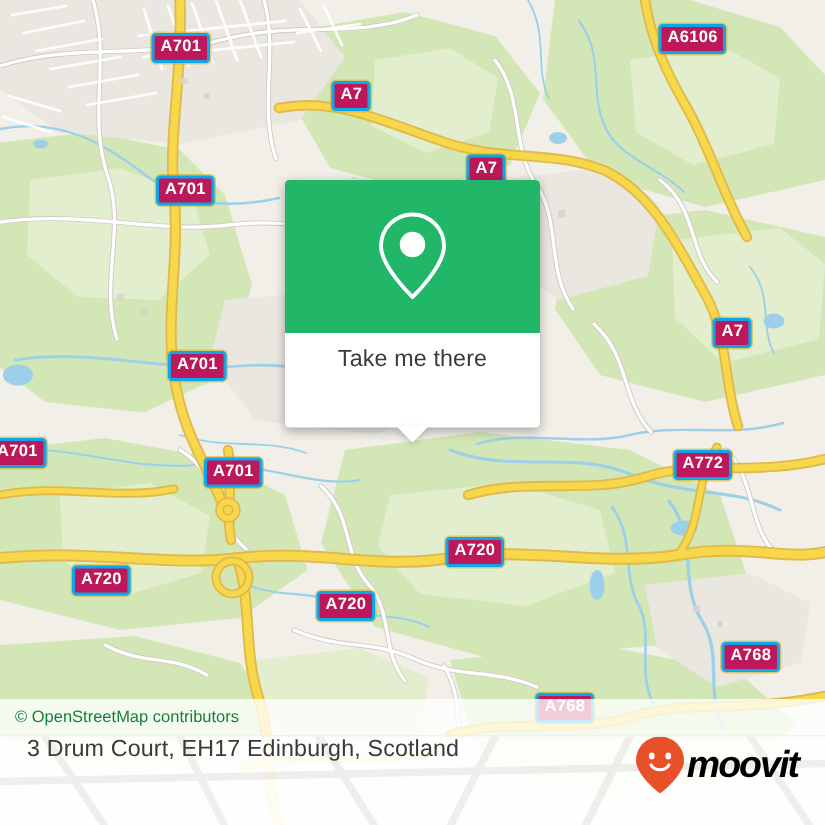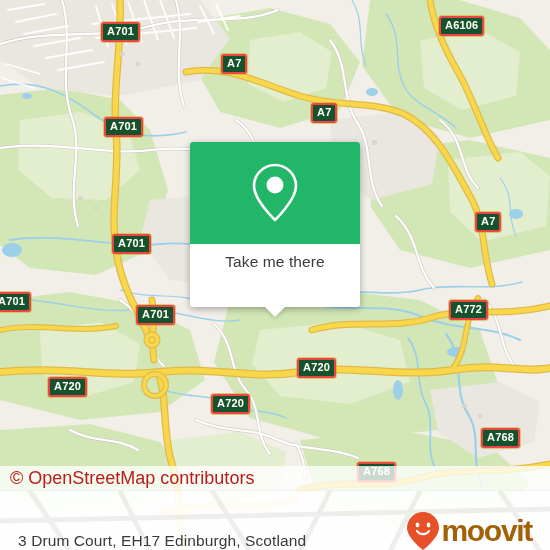--- a/index.html
+++ b/index.html
@@ -10,38 +10,38 @@
   }
   #root { position: relative; width: 550px; height: 550px; overflow: hidden; }
 
   
   .map { position: absolute; left: 0; top: 0; width: 550px; height: 550px; background: #f2efe9; }
   .map svg { display: block; }
 
   
   .shield {
     position: absolute;
-    background: #14532d;
-    border: 2px solid #ef4444;
+    background: #be185d;
+    border: 2px solid #0ea5e9;
     border-radius: 3px;
     color: #ffffff;
     font-weight: bold;
     font-size: 11px;
     line-height: 13px;
     padding: 1px 4px 2px 4px;
     letter-spacing: 0.2px;
     text-shadow: 0 0 1px rgba(120,100,0,.35);
     white-space: nowrap;
     box-shadow: 0 0 0 1px rgba(200,170,40,.55);
   }
 
   
   .card {
     position: absolute;
-    left: 190px; top: 142px;
+    left: 190px; top: 120px;
     width: 170px; height: 165px;
     background: #ffffff;
     border-radius: 3px;
     box-shadow: 0 2px 7px rgba(0,0,0,.32);
     overflow: visible;
   }
   .card-green {
     height: 102px; width: 100%;
     background: #22b768;
     border-radius: 3px 3px 0 0;
@@ -66,43 +66,43 @@
     filter: drop-shadow(0 2px 2px rgba(0,0,0,.16));
   }
 
   
   .attrib {
     position: absolute; left: 0; top: 466px;
     width: 550px; height: 24px;
     background: rgba(255,255,255,.78);
     display: flex; align-items: center;
     padding-left: 10px;
-    font-size: 18px; color: #b91c1c;
+    font-size: 11px; color: #15803d;
   }
 
   
   .footer {
     position: absolute; left: 0; top: 490px;
     width: 550px; height: 60px;
     background: rgba(255,255,255,.93);
-    display: flex; align-items: flex-end;
+    display: flex; align-items: flex-start;
     justify-content: space-between;
     padding: 0 18px 0 18px;
     border-top: 1px solid rgba(0,0,0,.05);
     overflow: hidden;
   }
   .footer-bg { position: absolute; left:0; top:0; width:550px; height:60px; opacity:.30; }
   .footer-addr {
     position: relative; z-index: 2;
     font-size: 15.5px; color: #3a3a3a; letter-spacing: .1px;
   }
   .logo { position: relative; z-index: 2; display: flex; align-items: center; gap: 2px; }
   .logo-text {
-    font-size: 30px; font-weight: bold; color: #a16207;
-    letter-spacing: -1.3px; line-height: 30px;
+    font-size: 25px; font-weight: bold; color: #000000;
+    letter-spacing: -1.3px; line-height: 30px; font-style: italic;
   }
 </style>
 </head>
 <body>
 
 <div id="root">
 
   <div class="map">
     <svg width="550" height="550" viewBox="0 0 550 550">
       <defs>

